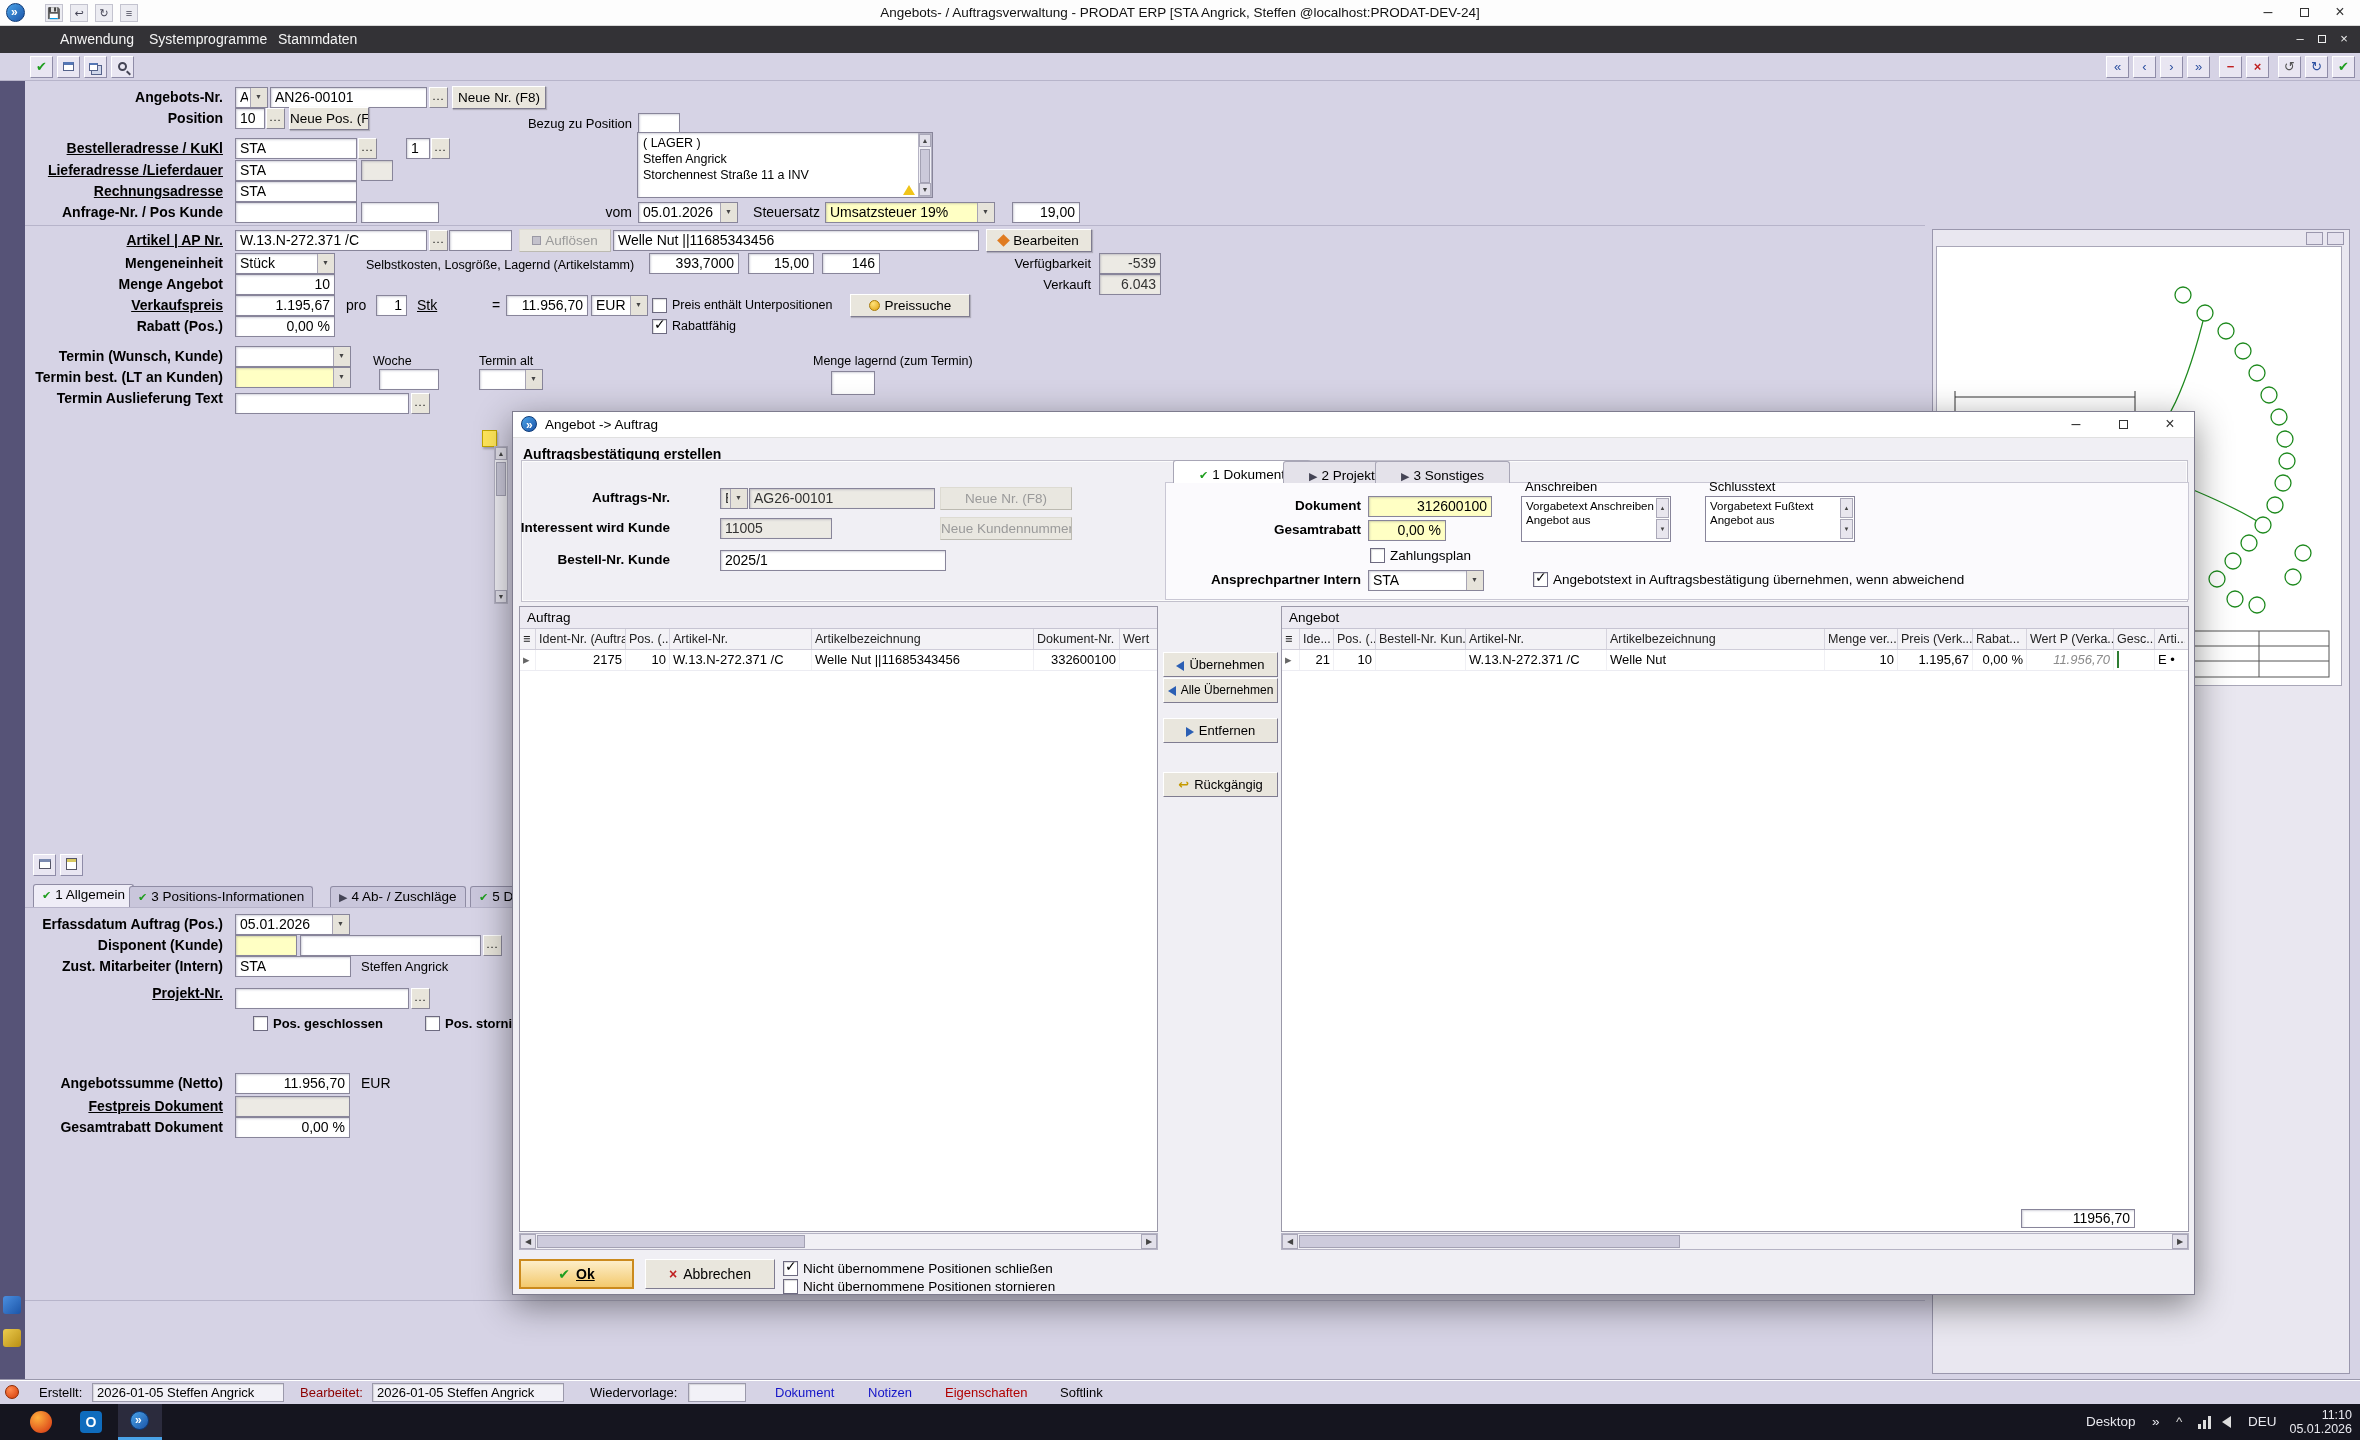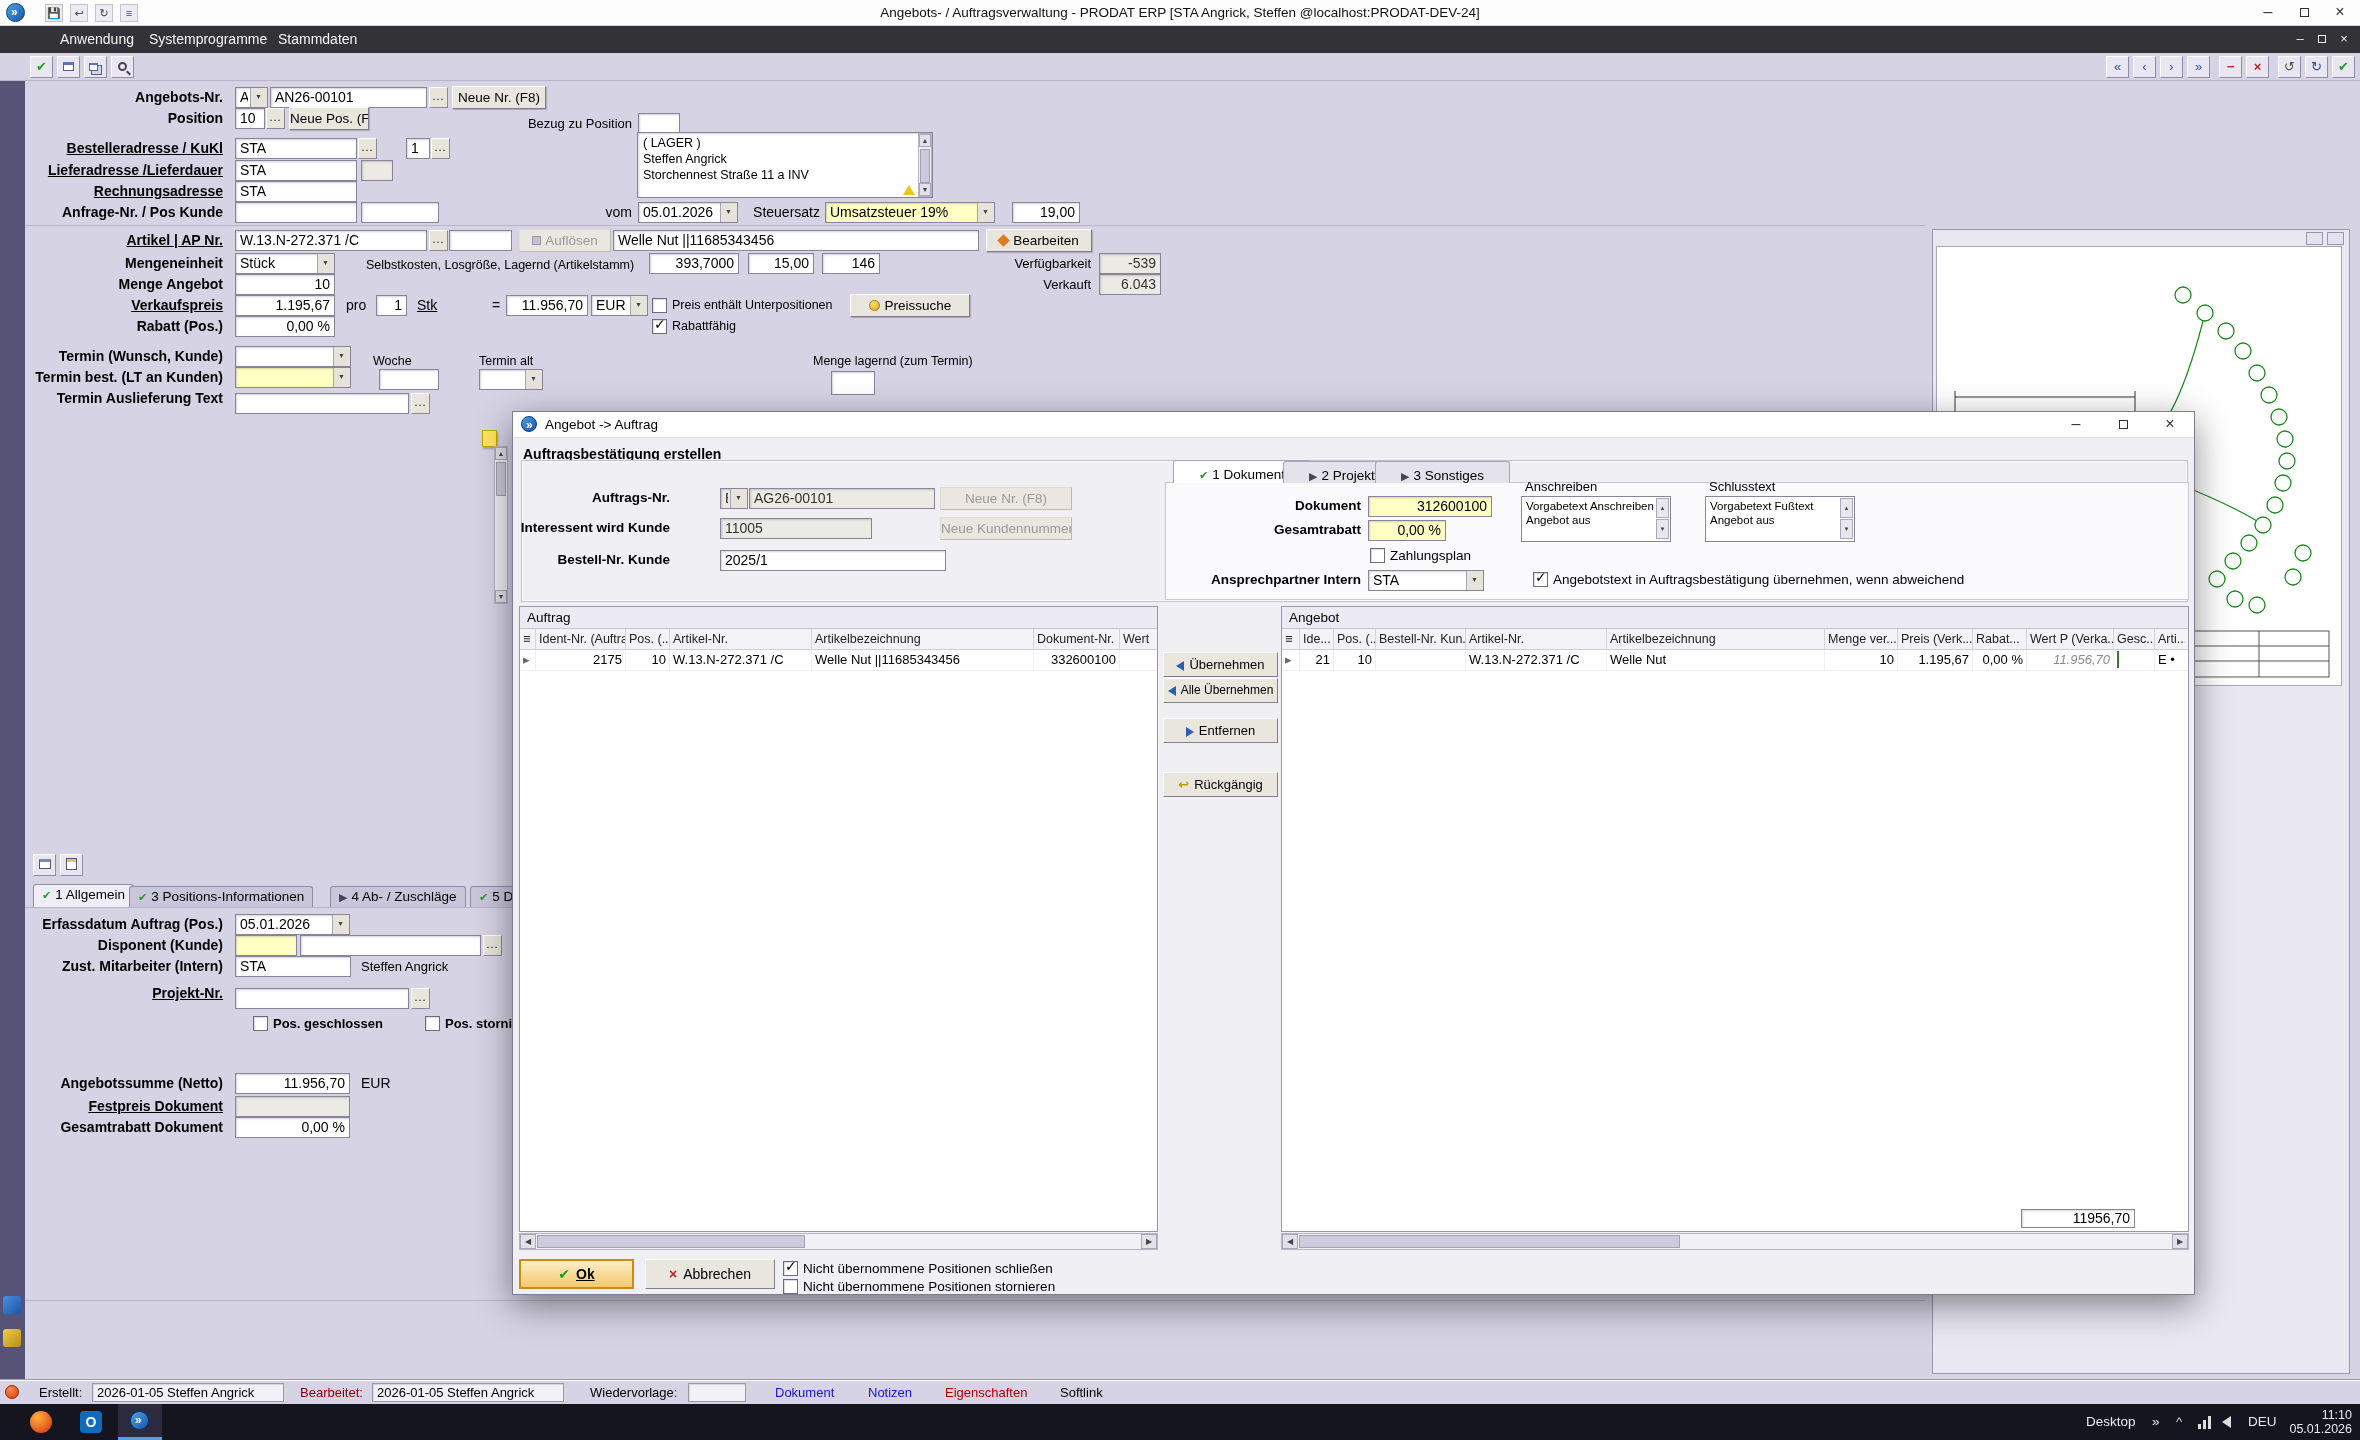--- a/index.html
+++ b/index.html
@@ -446,21 +446,21 @@
     <div class="f g ar" style="left:207px;top:76px;width:28px">
         <span class="tx">E</span>
         <span class="ca"></span>
       </div>
     <div class="f g" style="left:236px;top:76px;width:186px">
         <span class="tx">AG26-00101</span>
       </div>
     <div class="btn dis" style="left:427px;top:75px;width:132px;height:23px;line-height:21px">Neue Nr. (F8)</div>
 
     <div class="dlbl" style="left:0;top:108px;width:157px">Interessent wird Kunde</div>
-    <div class="f g" style="left:207px;top:106px;width:152px">
+    <div class="f g" style="left:207px;top:106px;width:112px">
         <span class="tx">11005</span>
       </div>
     <div class="btn dis" style="left:427px;top:105px;width:132px;height:23px;line-height:21px">Neue Kundennummer</div>
 
     <div class="dlbl" style="left:0;top:140px;width:157px">Bestell-Nr. Kunde</div>
     <div class="f" style="left:207px;top:138px;width:226px">
         <span class="tx">2025/1</span>
       </div>
 
     <div class="subpanel" style="left:652px;top:70px;width:1024px;height:118px"></div>

